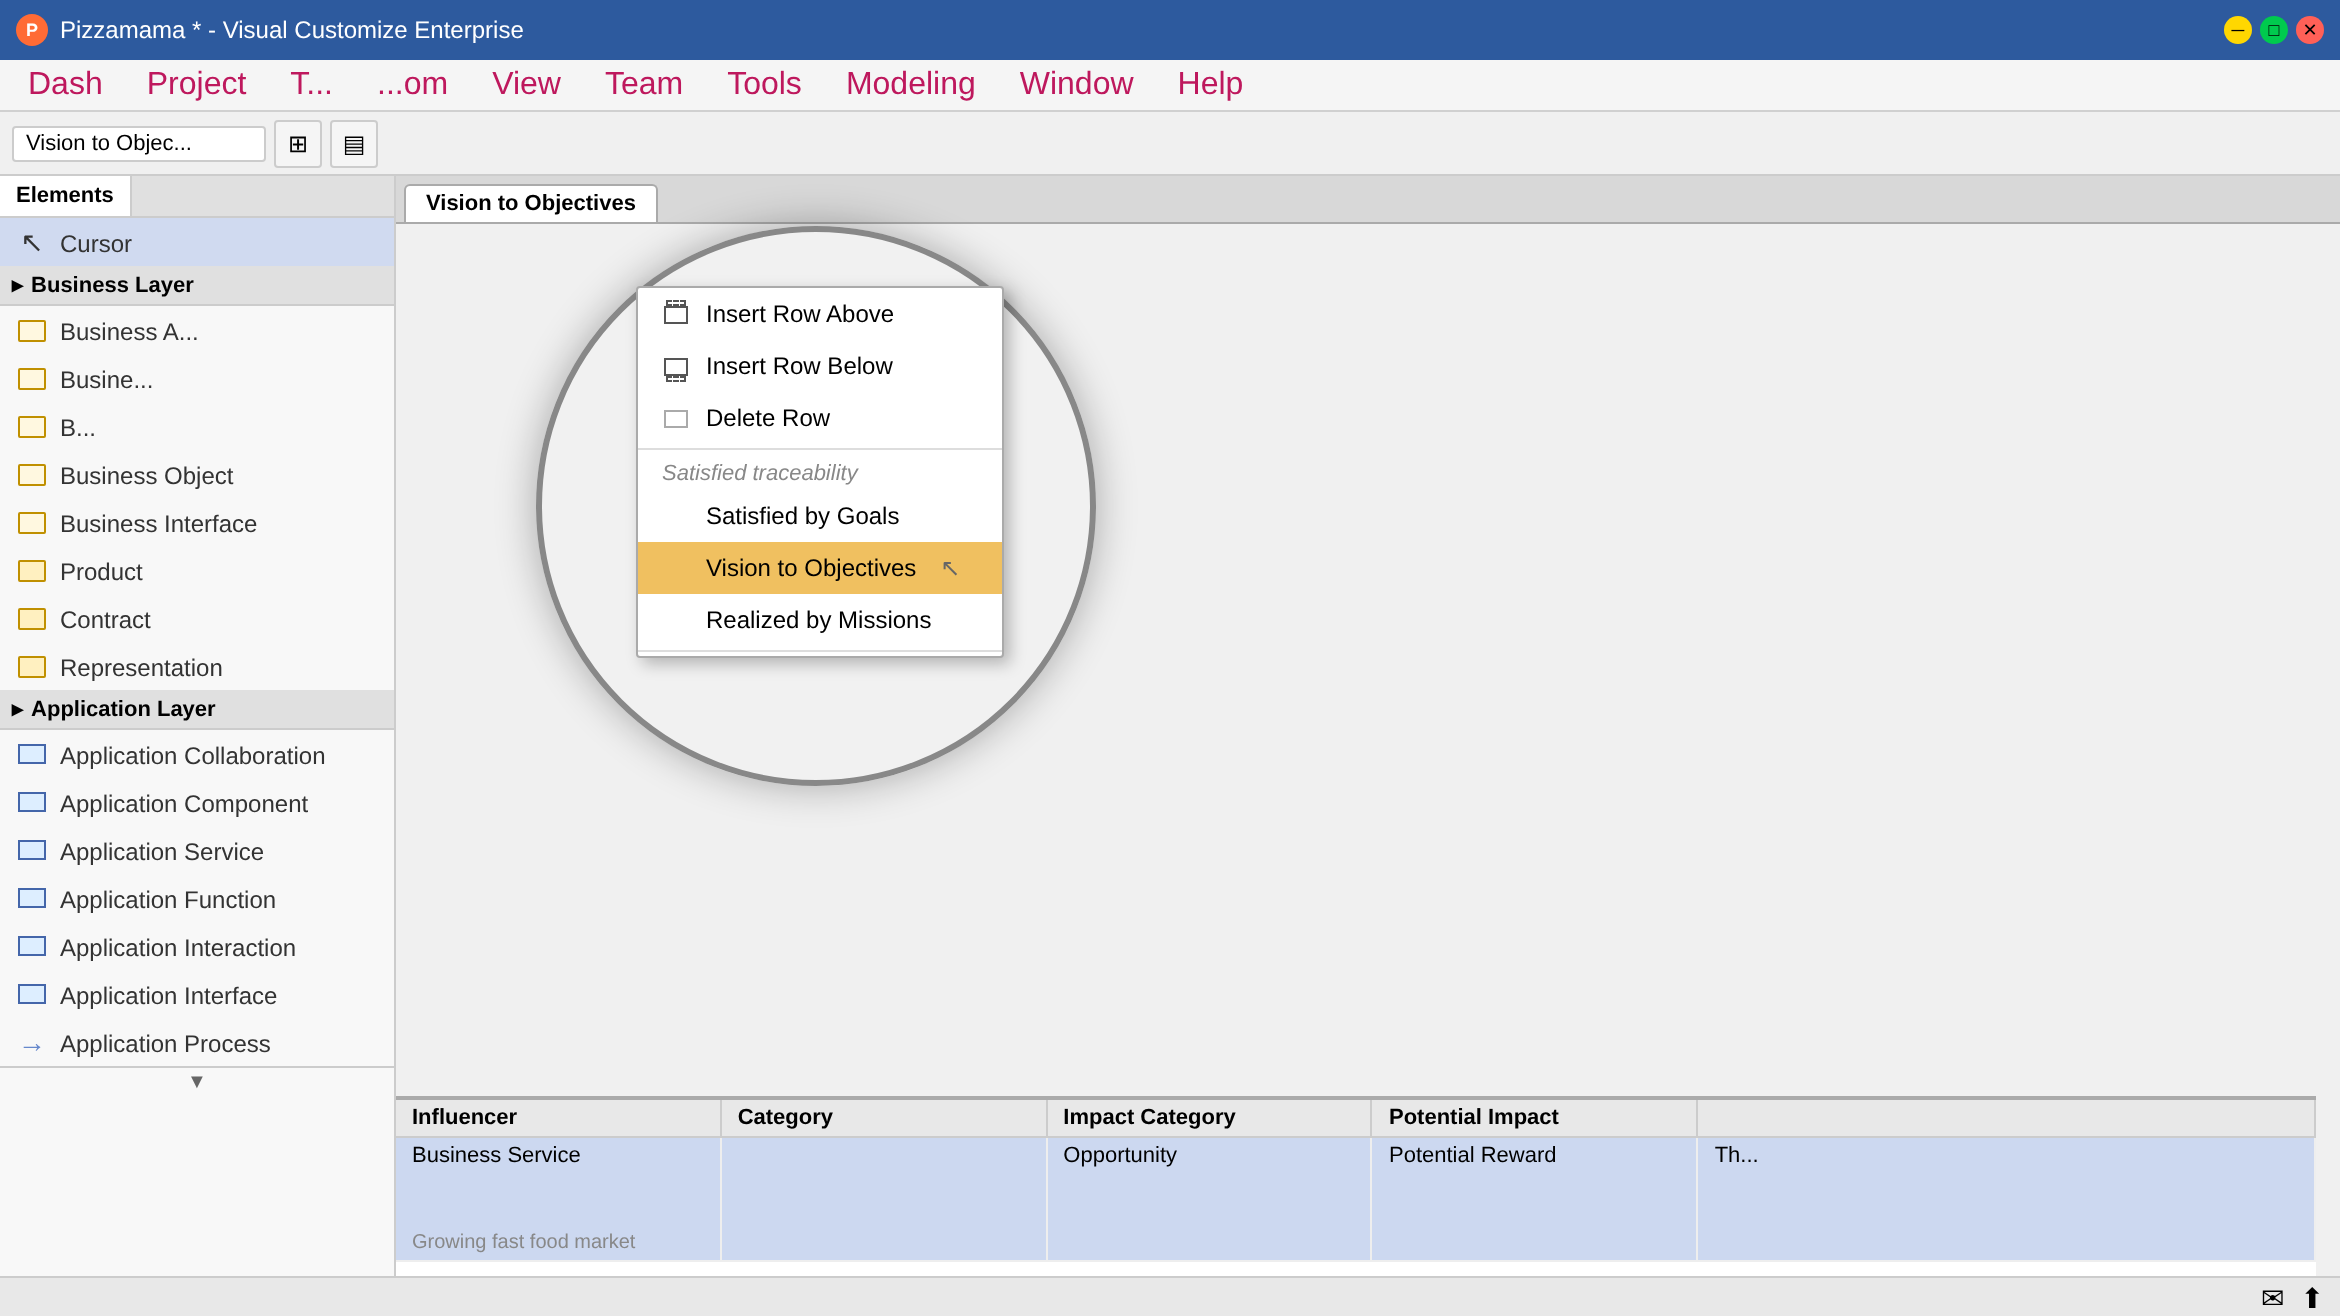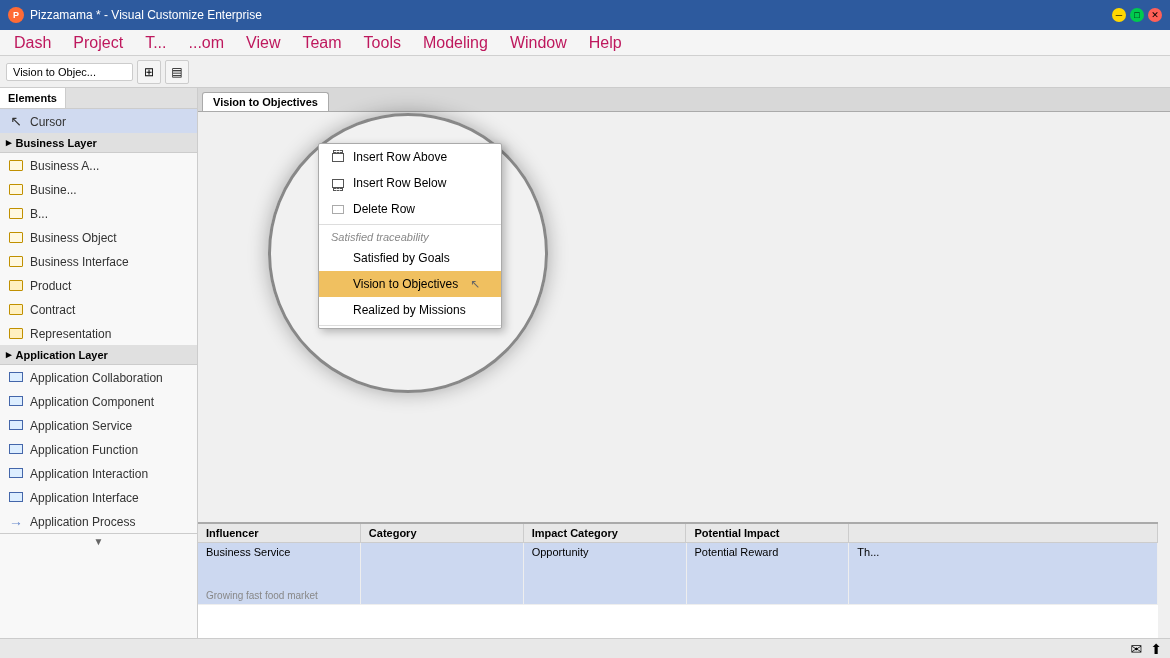--- a/index.html
+++ b/index.html
@@ -97,21 +97,21 @@
       font-weight: bold;
     }
     .bottom-table-header div { padding: 3px 8px; border-right: 1px solid #ccc; flex: 1; }
 
     .bottom-table-row {
       display: flex;
       font-size: 11px;
       border-bottom: 1px solid #eee;
     }
     .bottom-table-row div { padding: 3px 8px; border-right: 1px solid #eee; flex: 1; }
-    .bottom-table-row.selected { background: #ccd8f0; justify-content: flex-end; }
+    .bottom-table-row.selected { background: #ccd8f0; }
 
     
     .canvas-area {
       flex: 1;
       background: #f5f5f5;
       position: relative;
       overflow: hidden;
     }
 
     
@@ -440,21 +440,21 @@
           </marker>
         </defs>
       </svg>
 
       <div class="scrollbar-right">
         
       </div>
 
     </div>
 
-    <div style="position:absolute; bottom:20px; left:0; right:12px; height:116px; background:white; border-top:2px solid #aaa; z-index:10;">
+    <div style="position:absolute; bottom:20px; left:0; right:12px; height:90px; background:white; border-top:2px solid #aaa; z-index:10;">
       <div class="bottom-table-header">
         <div>Influencer</div>
         <div>Category</div>
         <div>Impact Category</div>
         <div>Potential Impact</div>
         <div style="flex:2;"></div>
       </div>
       <div class="bottom-table-row selected">
         <div style="display:flex; flex-direction:column;">
           <span>Business Service</span>

